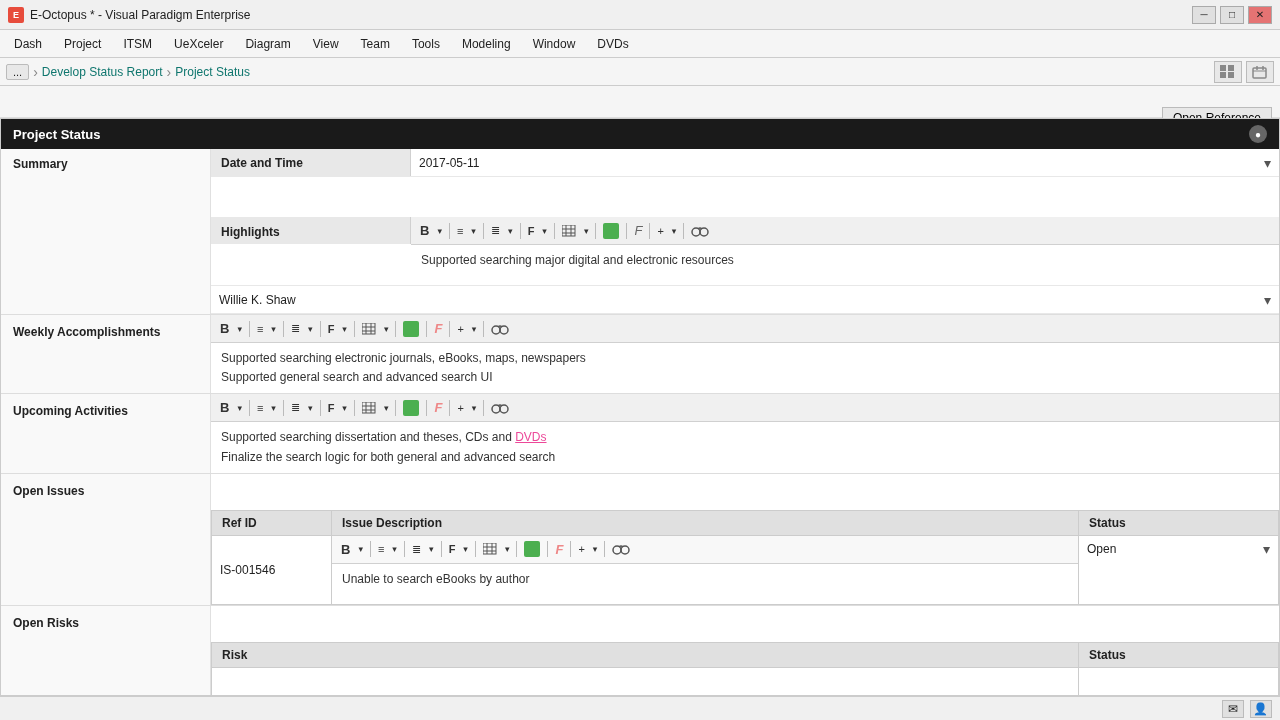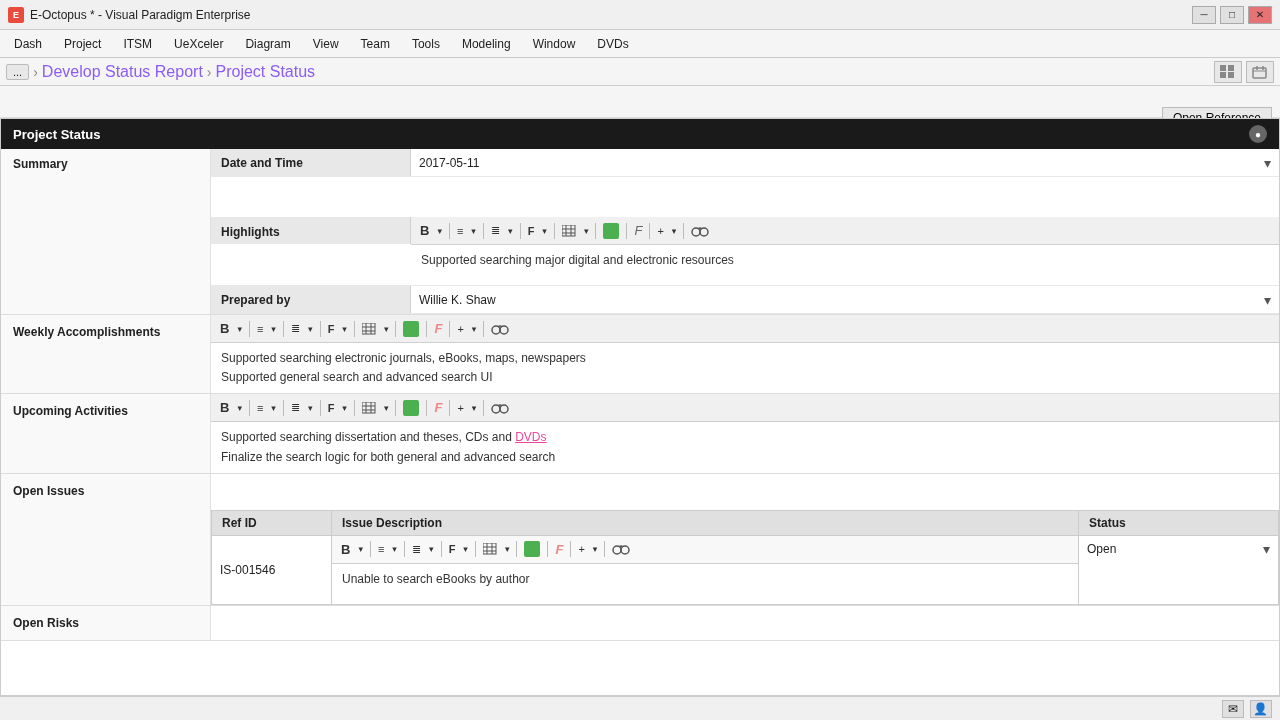--- a/index.html
+++ b/index.html
@@ -13,21 +13,21 @@
     .title-btn { width: 24px; height: 18px; background: #e0e0e0; border: 1px solid #aaa; display: flex; align-items: center; justify-content: center; font-size: 10px; cursor: pointer; }
 
     
     .menu-bar { background: #f5f5f5; height: 28px; display: flex; align-items: center; padding: 0 4px; border-bottom: 1px solid #ccc; gap: 2px; }
     .menu-item { padding: 3px 10px; font-size: 12px; cursor: pointer; border-radius: 2px; }
 
     
     .breadcrumb-bar { background: #f5f5f5; height: 28px; display: flex; align-items: center; padding: 0 6px; border-bottom: 1px solid #ccc; gap: 4px; }
     .breadcrumb-more { background: #e8e8e8; border: 1px solid #bbb; padding: 1px 6px; font-size: 11px; cursor: pointer; border-radius: 2px; }
     .breadcrumb-sep { color: #888; font-size: 14px; }
-    .breadcrumb-item { font-size: 16px; color: #8b5cf6; }
+    .breadcrumb-item { font-size: 12px; color: #0f766e; }
     .breadcrumb-right { margin-left: auto; display: flex; gap: 4px; }
     .breadcrumb-icon-btn { width: 28px; height: 22px; border: 1px solid #bbb; background: #e8e8e8; display: flex; align-items: center; justify-content: center; cursor: pointer; font-size: 14px; }
 
     
     .toolbar-area { background: #f5f5f5; height: 32px; display: flex; align-items: center; justify-content: flex-end; padding: 0 8px; border-bottom: 1px solid #ddd; }
     .open-ref-btn { background: #e8e8e8; border: 1px solid #bbb; padding: 3px 10px; font-size: 12px; cursor: pointer; margin-top: 33px; }
 
     
     .main-content { background: white; height: calc(720px - 30px - 28px - 28px - 32px - 24px); overflow-y: auto; border: 1px solid #ccc; margin: 0 0 0 0; }
 
@@ -201,21 +201,20 @@
                 </span>
               </div>
               <div class="editor-body">
                 <p>Supported searching major digital and electronic resources</p>
               </div>
             </div>
           </div>
         </div>
 
         <div class="field-row">
-          <div class="field-name">Prepared by</div>
           <div class="field-value-select">
             <span>Willie K. Shaw</span>
             <span class="select-arrow">▾</span>
           </div>
         </div>
 
       </div>
     </div>
   </div>
 
@@ -400,20 +399,36 @@
             </tr>
           </tbody>
         </table>
       </div>
     </div>
   </div>
 
   <div class="big-section">
     <div class="big-section-inner">
       <div class="big-section-label" style="padding-top:10px;">Open Risks</div>
+      <div class="big-section-content">
+        <table class="inner-table">
+          <thead>
+            <tr>
+              <th>Risk</th>
+              <th style="width:200px;">Status</th>
+            </tr>
+          </thead>
+          <tbody>
+            <tr>
+              <td style="height:30px;"></td>
+              <td></td>
+            </tr>
+          </tbody>
+        </table>
+      </div>
     </div>
   </div>
 
 </div>
 </div>
 
 <div class="status-bar">
   <div class="status-icon">✉</div>
   <div class="status-icon">👤</div>
 </div>

